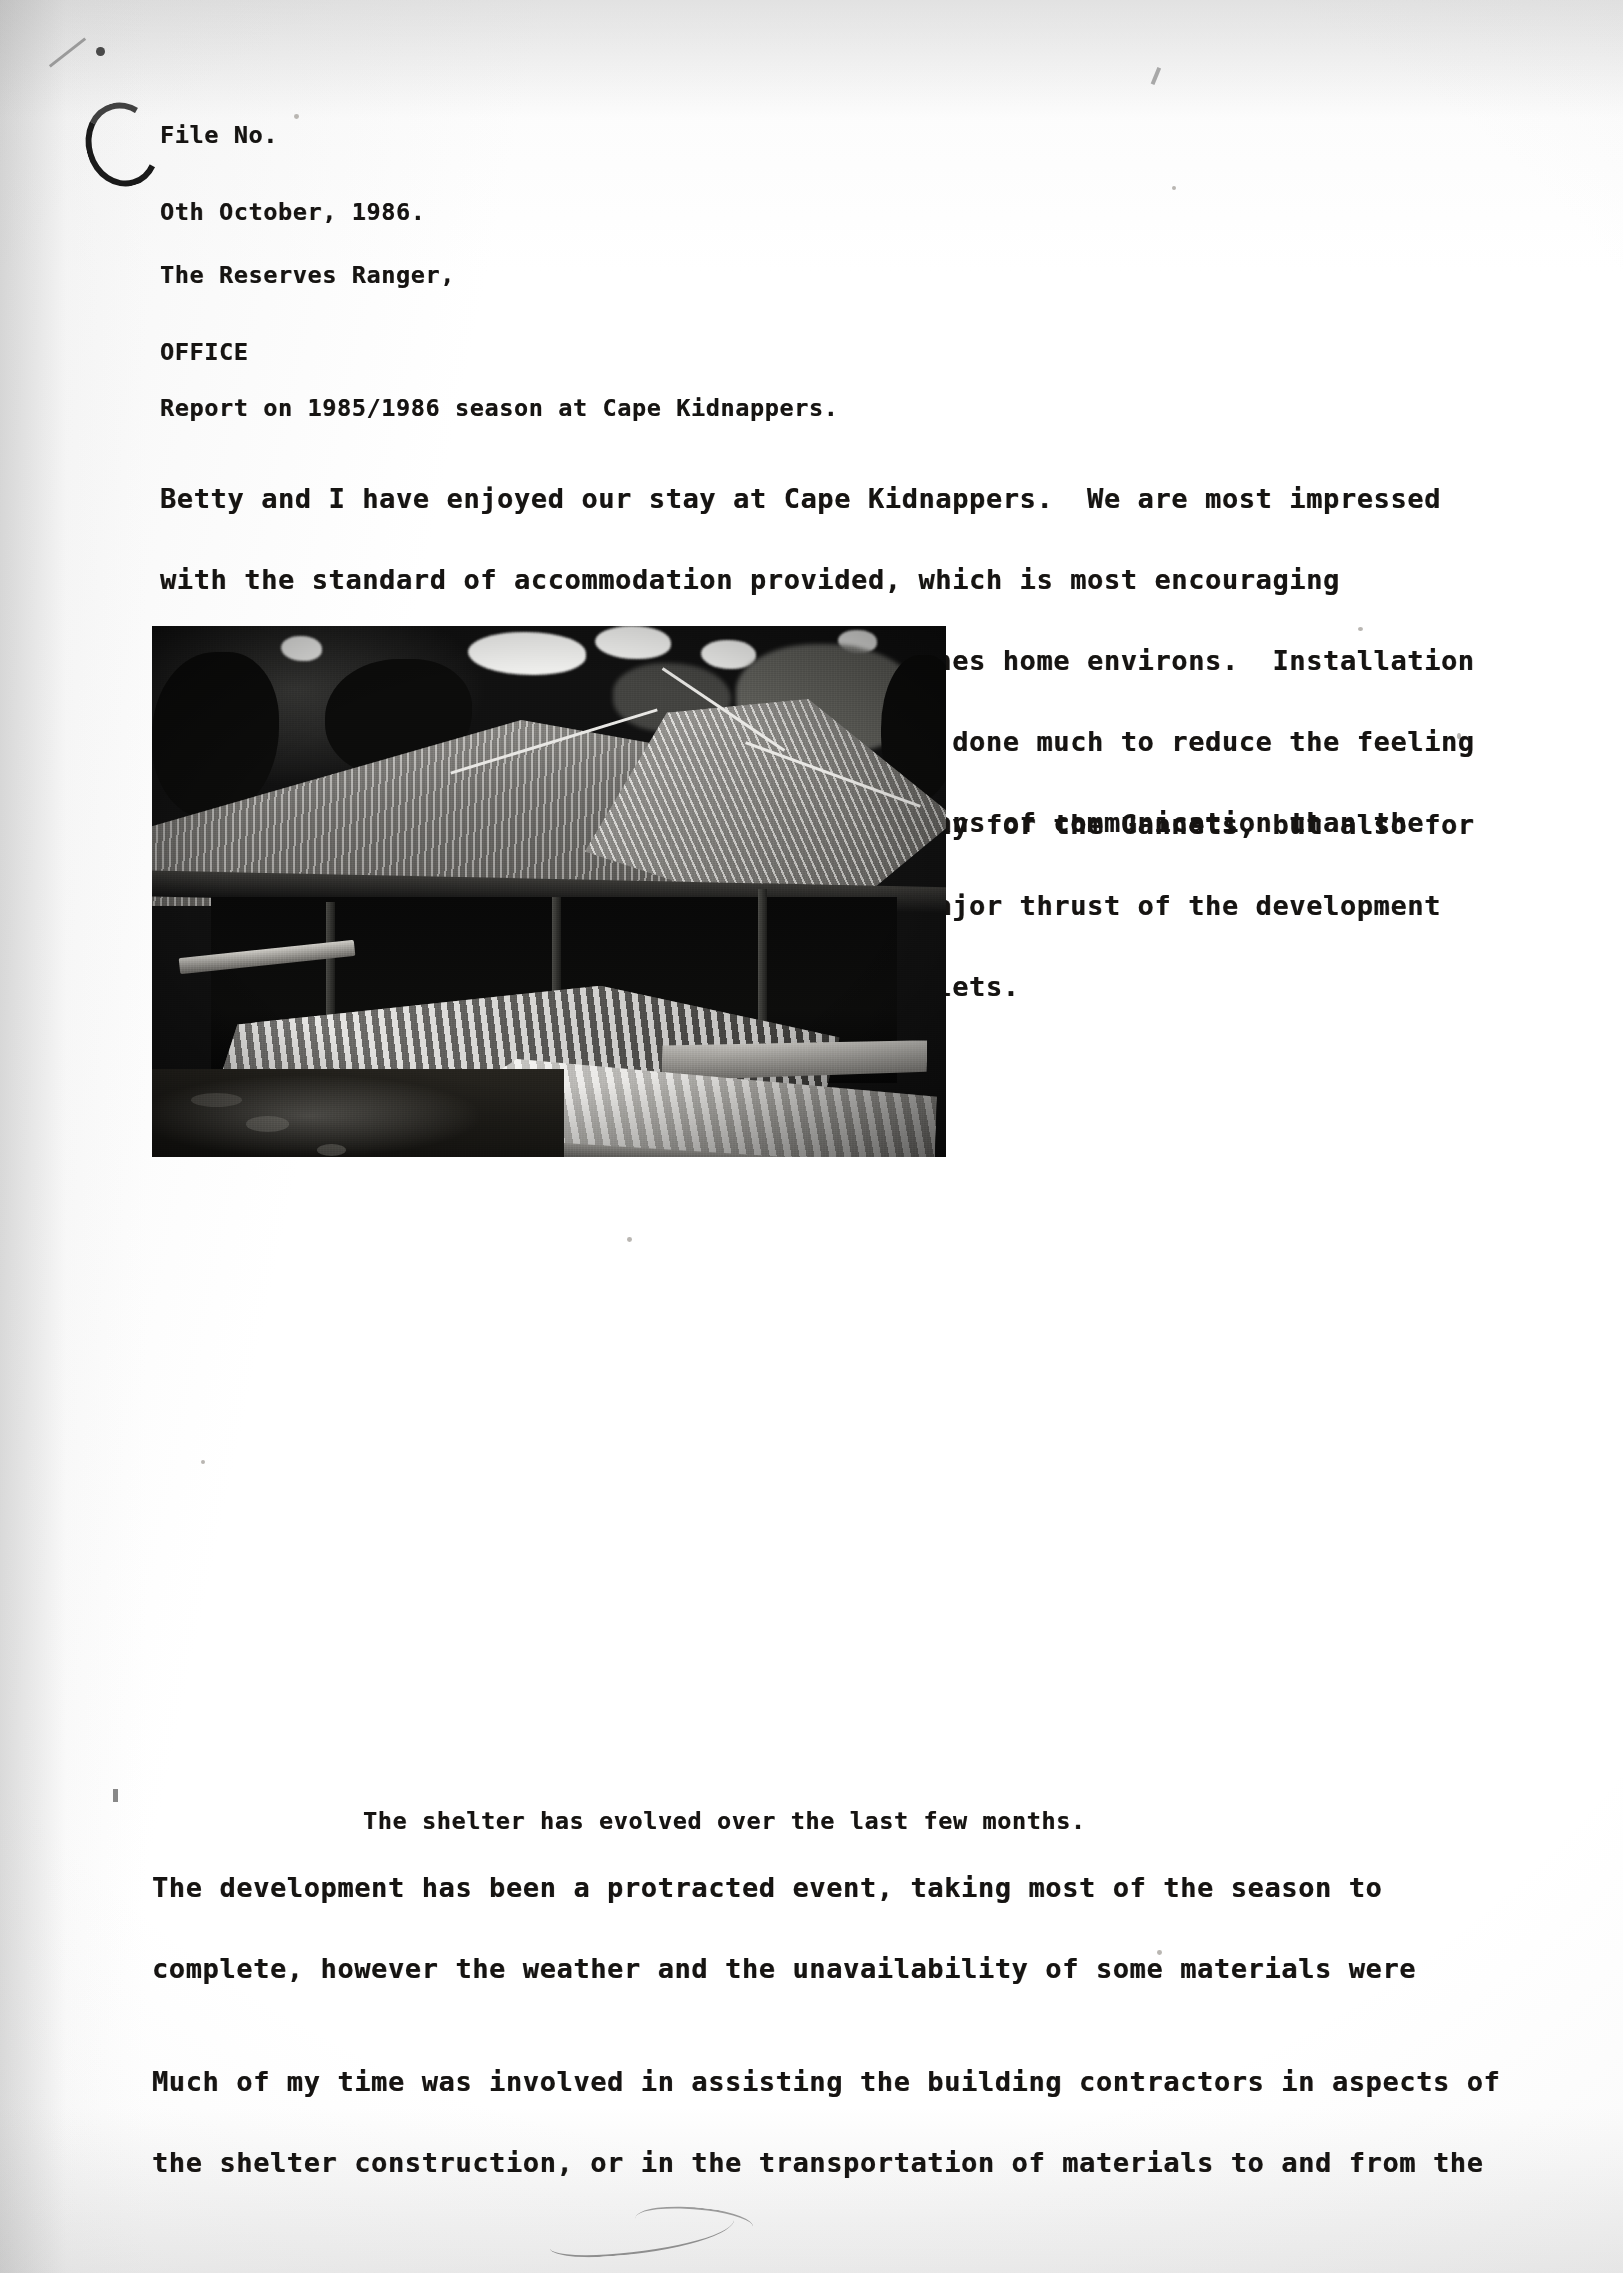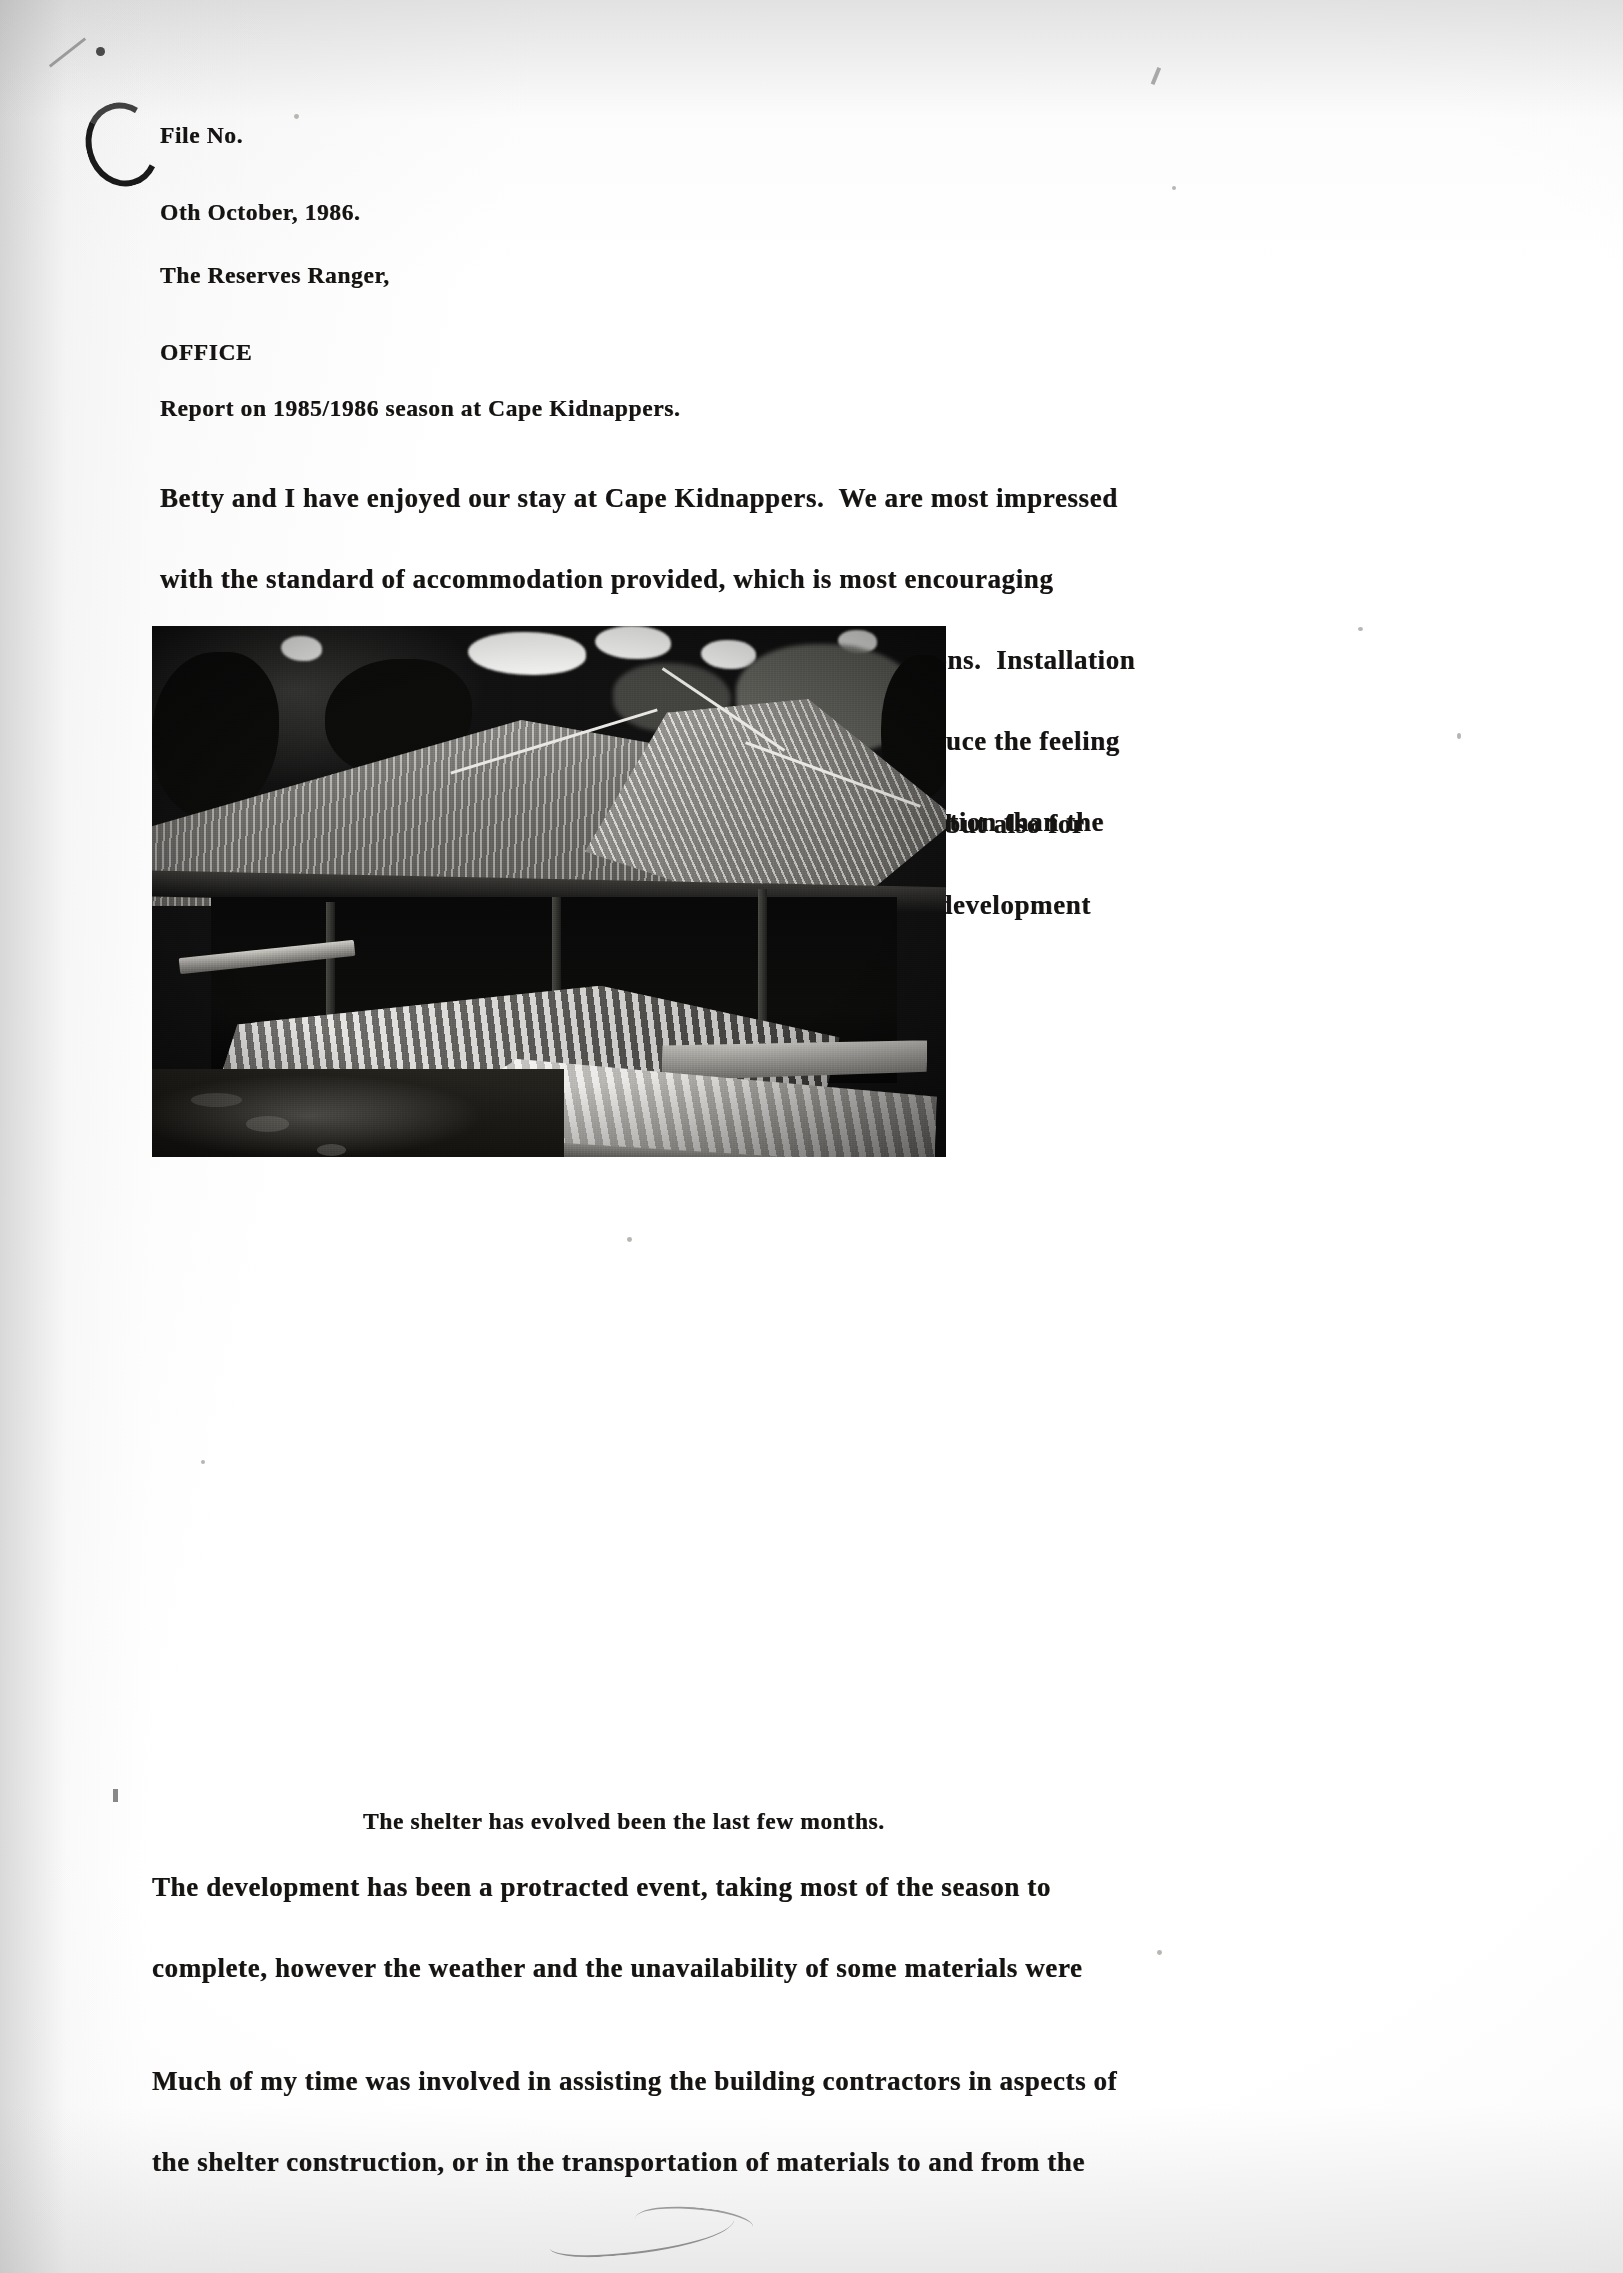--- a/index.html
+++ b/index.html
@@ -76,21 +76,21 @@
   
   #header-block   { left: 160px; top: 78px; }
   #address-block  { left: 160px; top: 218px; }
   #subject-block  { left: 160px; top: 351px; }
   #para1-block    { left: 160px; top: 439px; }
   #para2-block    { left: 160px; top: 765px; }
   #caption-block  { left: 363px; top: 1764px; }
   #para3-block    { left: 152px; top: 1828px; }
   #para4-block    { left: 152px; top: 2022px; }
 
-  .block .typed-row { position: relative; font-family: Liberation Serif, serif; }
+  .block .typed-row { position: relative; }
 
   
   .hand-mark {
     position: absolute;
     left: 86px;
     top: 102px;
     width: 61px;
     height: 73px;
     border: 6.9px solid #1a1a1a;
     border-radius: 50%;
@@ -474,21 +474,21 @@
     <div class="ground"></div>
     <div class="ground-spot" style="left:94px;  top:490px; width:43px; height:15.7px;"></div>
     <div class="ground-spot" style="left:165px; top:518px; width:29px; height:11.8px;"></div>
     <div class="ground-spot" style="left:39px;  top:467px; width:51px; height:13.7px; opacity:.4;"></div>
 
     <div class="grain"></div>
     <div class="photo-vignette"></div>
   </div>
 
   <div class="typed block" id="caption-block">
-    <div class="typed-row caption-line">The shelter has evolved been the last few months.</div>
+    <div class="typed-row caption-line">The shelter has evolved over the last few months.</div>
   </div>
 
   <div class="typed block" id="para3-block">
     <div class="typed-row body-line">The development has been a protracted event, taking most of the season to</div>
     <div class="typed-row body-line">complete, however the weather and the unavailability of some materials were</div>
   </div>
 
   <div class="typed block" id="para4-block">
     <div class="typed-row body-line">Much of my time was involved in assisting the building contractors in aspects of</div>
     <div class="typed-row body-line">the shelter construction, or in the transportation of materials to and from the</div>

